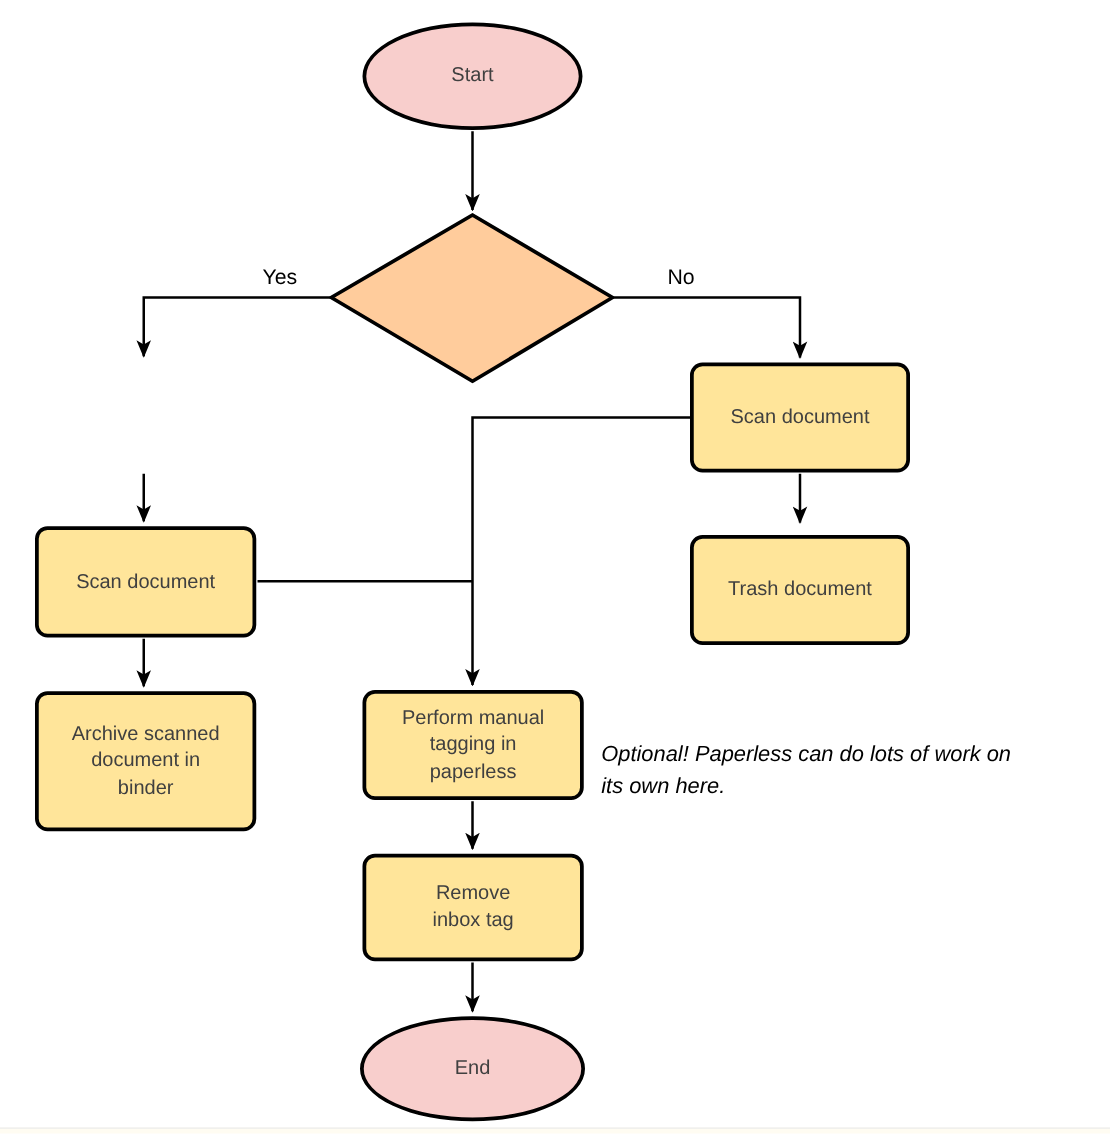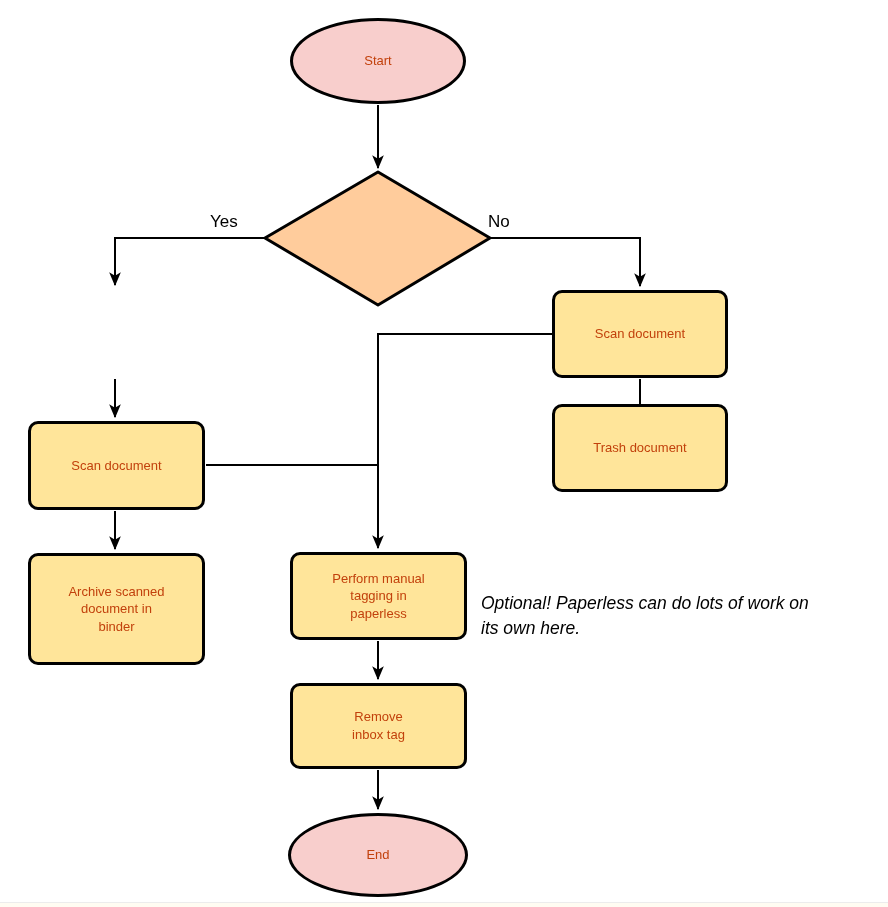--- a/index.html
+++ b/index.html
@@ -10,23 +10,23 @@
     font-family:"Liberation Sans", sans-serif;
     color:#000;
     overflow:hidden;
   }
   #edges{position:absolute;left:0;top:0;width:888px;height:907px;}
   .node{
     position:absolute;
     display:flex;align-items:center;justify-content:center;
     text-align:center;
     box-sizing:border-box;
-    font-size:13px;line-height:1.35;
+    font-size:16px;line-height:1.35;
     white-space:pre-line;
-    color:#c2410c;
+    color:#404040;
   }
   .rect{
     background:#FFE59A;
     border:3px solid #000000;
     border-radius:10px;
   }
   .ellipse{
     background:#F8CECC;
     border:3px solid #000000;
     border-radius:50%;
@@ -50,26 +50,26 @@
     background:#FFFCF2;
     border-top:1px solid #ECECEC;
   }
   
   #n-start   {left:290px;top:18px; width:176px;height:86px;}
   #n-decision-label{left:288px;top:208px;width:180px;height:62px;}
   #n-write   {left:28px; top:289px;width:177px;height:88px;}
   #n-scan-l  {left:28px; top:421px;width:177px;height:89px;}
   #n-archive {left:28px; top:553px;width:177px;height:112px;justify-content:center;}
   #n-scan-r  {left:552px;top:290px;width:176px;height:88px;}
-  #n-trash   {left:552px;top:404px;width:176px;height:88px;}
+  #n-trash   {left:552px;top:428px;width:176px;height:88px;}
   #n-tagging {left:290px;top:552px;width:177px;height:88px;}
   #n-remove  {left:290px;top:683px;width:177px;height:86px;}
   #n-end     {left:288px;top:813px;width:180px;height:84px;text-align:right;}
   #lbl-yes{left:210px;top:212px;text-align:right;}
-  #lbl-no {left:488px;top:212px;}
+  #lbl-no {left:534px;top:212px;}
 </style>
 </head>
 <body>
 
 <div id="canvas">
 
   <svg id="edges" width="888" height="907" viewBox="0 0 888 907" xmlns="http://www.w3.org/2000/svg">
     <defs>
       <marker id="arrow" viewBox="0 0 12 10" refX="11" refY="5" markerWidth="14" markerHeight="12" markerUnits="userSpaceOnUse" orient="auto">
         <path d="M0,0 L12,5 L0,10 L3,5 Z" fill="#000"></path>

